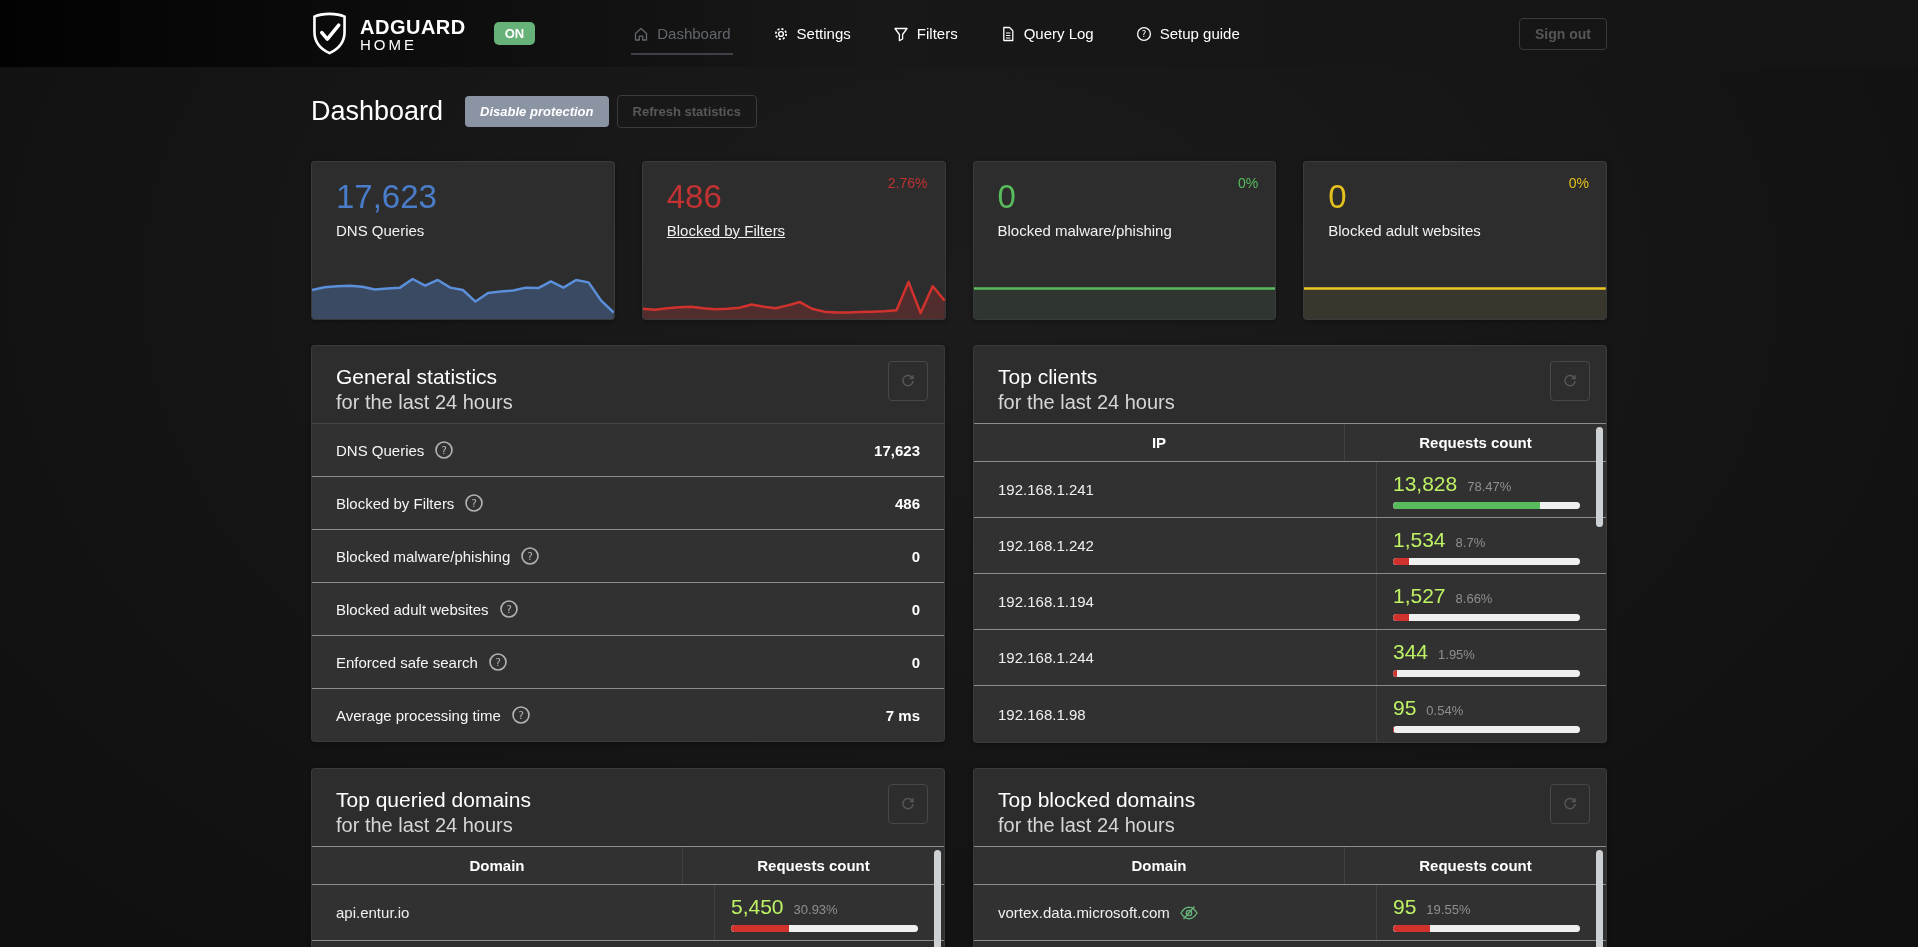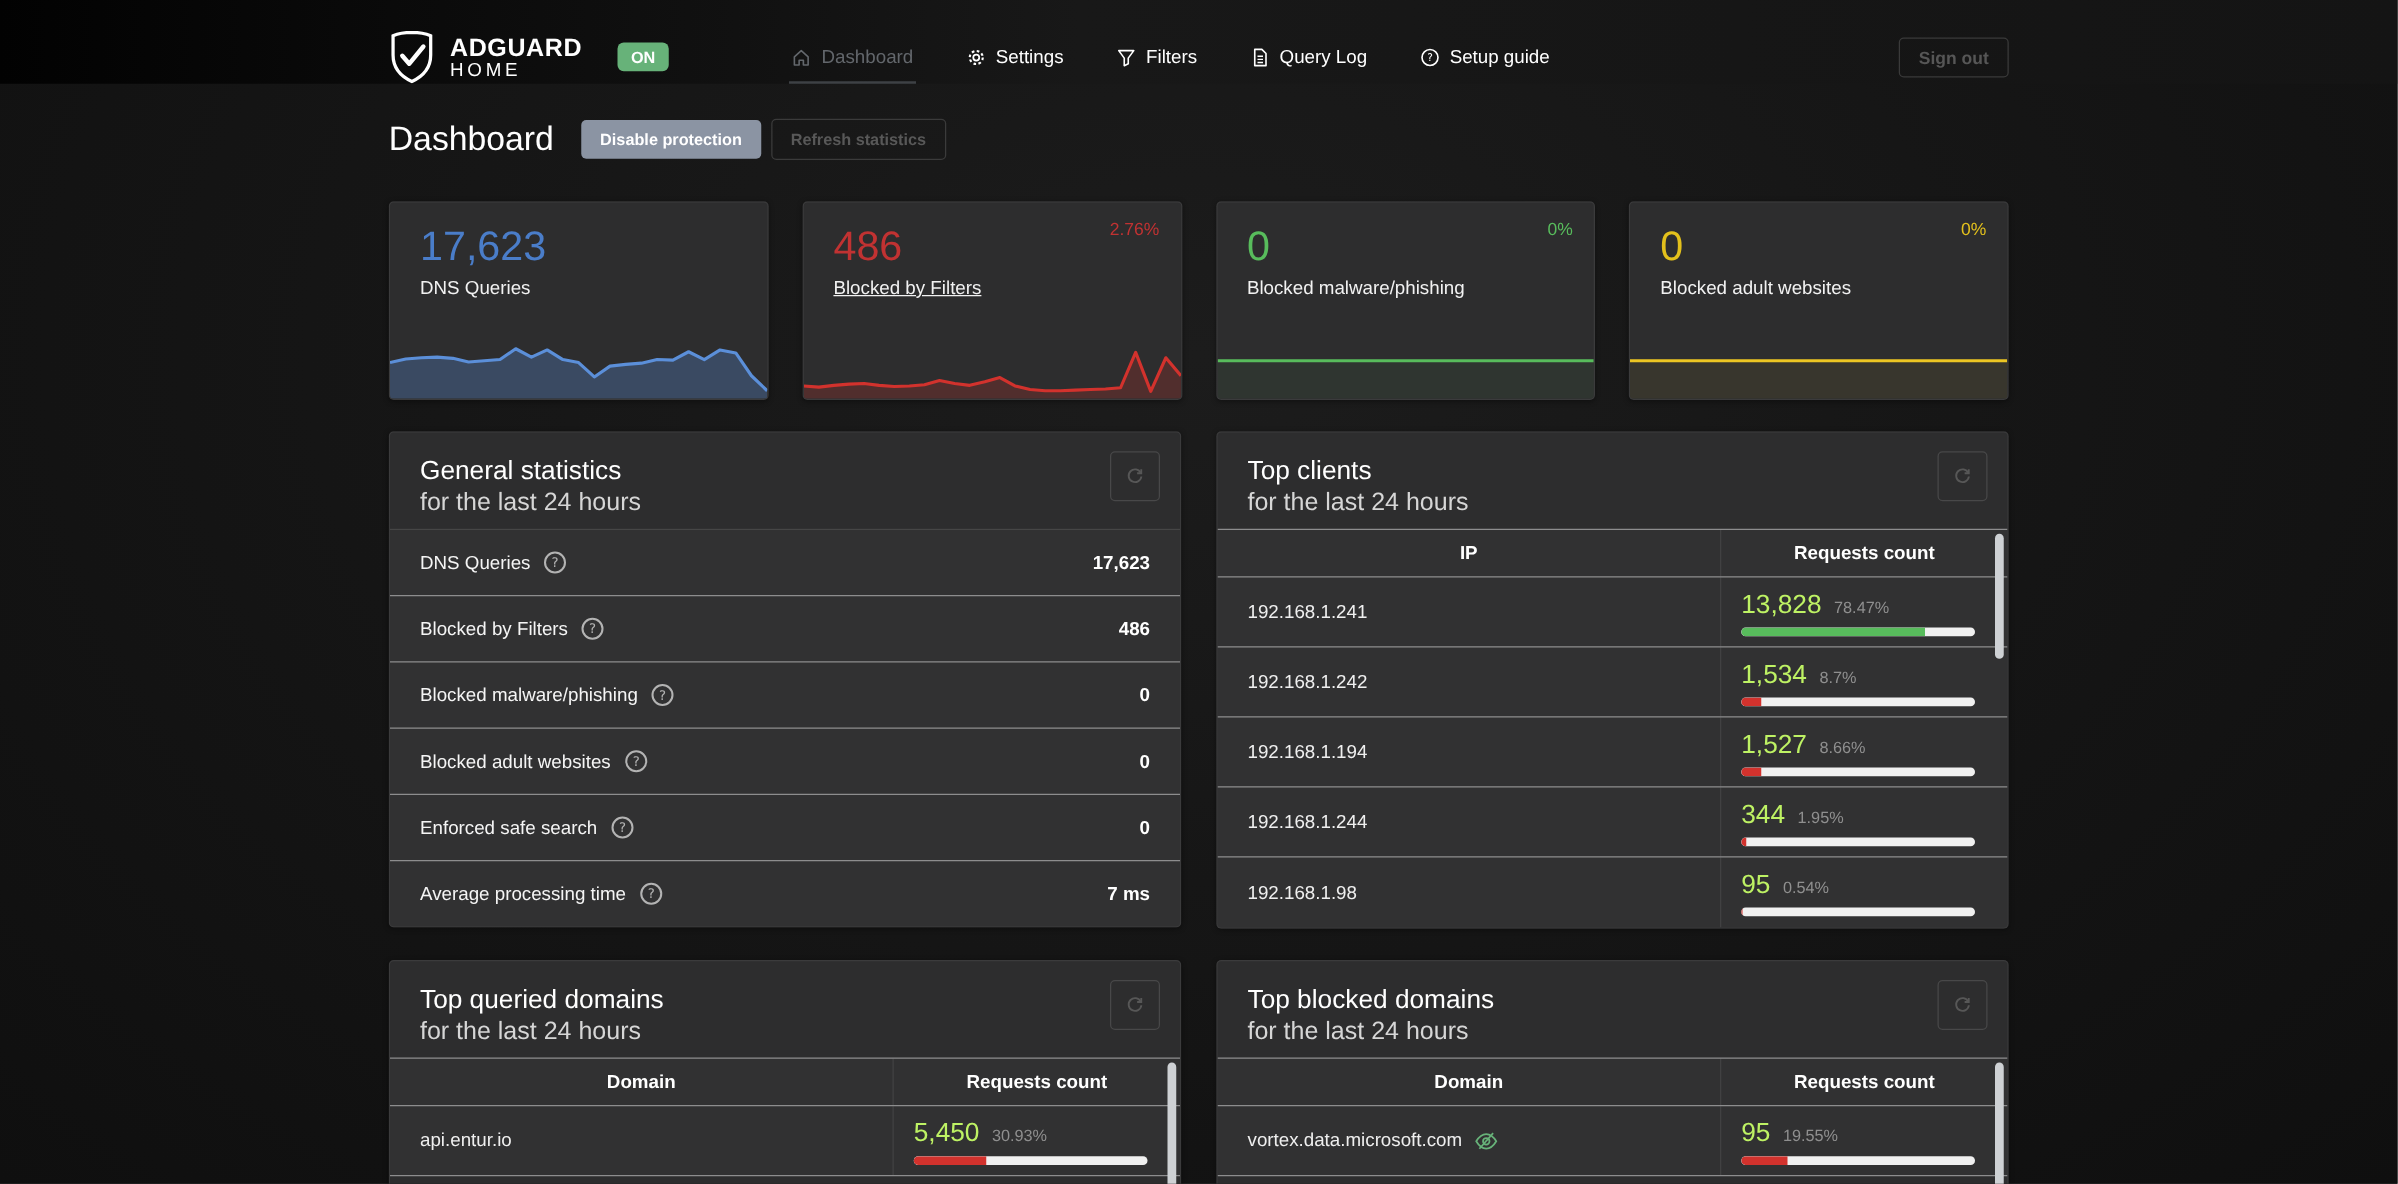--- a/index.html
+++ b/index.html
@@ -5,21 +5,21 @@
   * { box-sizing: border-box; margin: 0; padding: 0; }
   html, body {
     width: 1918px; height: 947px; overflow: hidden;
     font-family: "Liberation Sans", "DejaVu Sans", sans-serif;
     background: radial-gradient(ellipse at 50% 30%, #1c1c1c 0%, #141414 60%, #0f0f0f 100%);
     color: #fff;
   }
   
   .top-nav {
     height: 67px; background: linear-gradient(90deg, #020202 0%, #181818 45%, #141414 100%);
-    display: flex; align-items: flex-end;
+    display: flex; align-items: center;
   }
   .nav-inner { width: 1296px; margin: 0 auto; display: flex; align-items: stretch; }
   .brand { display: flex; align-items: center; gap: 12px; }
   .brand-logo { width: 37px; height: 43px; display: block; }
   .brand-text-name { font-size: 20px; font-weight: 800; letter-spacing: 0.5px; color: #fff; line-height: 20px; }
   .brand-text-sub { font-size: 15px; letter-spacing: 3px; color: #fff; line-height: 13px; margin-top: 1px; }
   .on-badge {
     margin-left: 16px; padding: 4px 11px; border-radius: 5px;
     font-size: 13px; font-weight: 700; color: #fff; line-height: 15px;
   }
@@ -35,21 +35,21 @@
     background: transparent; border: 1px solid #3a3a3a; border-radius: 4px;
     color: #565656; font-size: 14px; padding: 7px 15px; cursor: pointer;
     font-family: inherit; font-weight: 700;
   }
   
   .main-wrap { width: 1296px; margin: 0 auto; }
   .title-row { display: flex; align-items: center; margin-top: 28px; }
   .page-title { font-size: 27px; font-weight: 400; color: #fff; }
   .btn-primary {
     margin-left: 22px; background: #8b94a3; color: #fff; border: none; border-radius: 4px;
-    font-size: 13px; font-weight: 700; padding: 8px 15px; cursor: pointer; font-family: inherit;
+    font-size: 13px; font-weight: 700; padding: 8px 15px; cursor: pointer; font-family: inherit; font-style: italic;
   }
   .btn-outline {
     margin-left: 8px; background: transparent; color: #585858; border: 1px solid #3b3b3b;
     border-radius: 4px; font-size: 13px; font-weight: 700; padding: 8px 15px; cursor: pointer; font-family: inherit;
   }
   
   .cards-row { display: grid; grid-template-columns: repeat(4, 1fr); gap: 27px; margin-top: 33px; }
   .stat-card {
     position: relative; height: 159px; background: #2d2d2e;
     border: 1px solid rgba(255,255,255,0.07); border-radius: 4px; overflow: hidden;
@@ -87,21 +87,21 @@
   .help-ic { width: 20px; height: 20px; color: #b3b3b3; display: block; cursor: pointer; }
   .gs-value { font-size: 15px; font-weight: 700; color: #fff; }
   
   .tbl { position: relative; border-top: 1px solid rgba(255,255,255,0.45); background: rgba(255,255,255,0.025); }
   .tbl-head { display: flex; height: 38px; border-bottom: 1px solid rgba(255,255,255,0.45); font-weight: bold; }
   .tbl-head .th-left {
     flex: 1; display: flex; align-items: center; justify-content: center;
     font-size: 15px; color: #fff;
   }
   .tbl-head .th-right {
-    width: 230px; display: flex; align-items: center; justify-content: center;
+    width: 262px; display: flex; align-items: center; justify-content: center;
     font-size: 15px; color: #fff; border-left: 1px solid rgba(255,255,255,0.08);
   }
   .tbl-row { display: flex; height: 56px; border-bottom: 1px solid rgba(255,255,255,0.45); }
   .tbl-row:last-child { border-bottom: none; }
   .panel.clipped .tbl-row { border-bottom: 1px solid rgba(255,255,255,0.45); }
   .td-left { flex: 1; display: flex; align-items: center; padding-left: 24px; font-size: 15px; color: #efefef; gap: 9px; }
   .td-right { width: 230px; border-left: 1px solid rgba(255,255,255,0.08); padding: 10px 26px 0 16px; }
   .count-line { display: flex; align-items: baseline; }
   .count-num { font-size: 21px; font-weight: 400; color: #bef264; }
   .count-pct { font-size: 13px; color: #8f8f8f; margin-left: 10px; }

